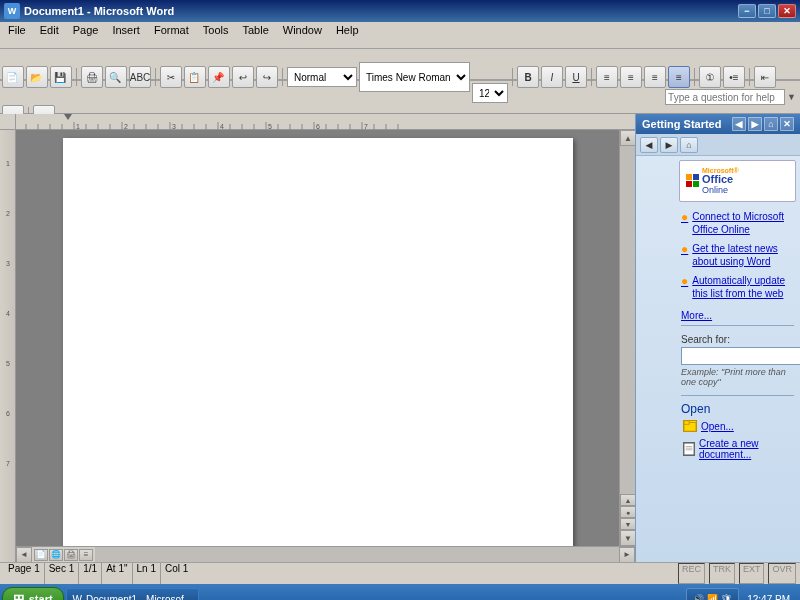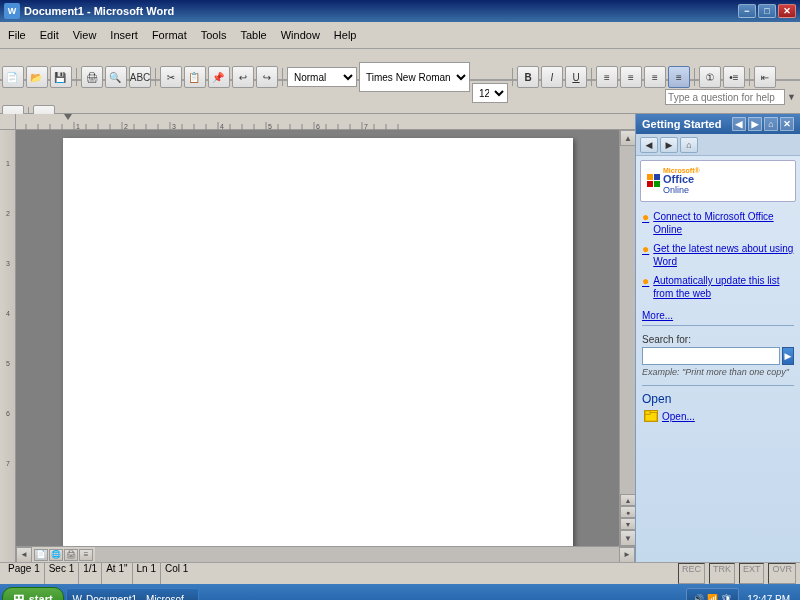--- a/index.html
+++ b/index.html
@@ -26,22 +26,21 @@
       color: white; font-size: 9px; display: flex; align-items: center; justify-content: center;
       cursor: pointer; border-radius: 2px;
     }
     .tb-btn.close { background: linear-gradient(to bottom, #d04040, #a02020); }
 
     
     .menu-bar {
       background: #d4d0c8;
       height: 27px;
       display: flex;
-      align-items: center;
-      padding: 12px 2px;
+      padding: 0 2px;
       border-bottom: 1px solid #a0a0a0;
       gap: 2px;
     }
     .menu-item {
       padding: 2px 6px;
       cursor: pointer;
       font-size: 11px;
       color: #000;
     }
 
@@ -328,21 +327,21 @@
       display: flex;
       align-items: center;
       padding: 0 6px;
       gap: 4px;
       font-size: 9px;
       color: white;
       border-radius: 2px;
     }
     .clock { font-size: 10px; color: white; padding: 0 4px; }
     
-    .panel-scroll { overflow-y: auto; flex: 1; }
+    .panel-scroll { overflow-y: auto; flex: 1; margin-left: 39px; }
     .panel-scroll::-webkit-scrollbar { width: 12px; }
     .panel-scroll::-webkit-scrollbar-track { background: #c5d5e8; }
     .panel-scroll::-webkit-scrollbar-thumb { background: #8aaac8; border: 1px solid #6a8ab0; }
 
     
     .v-scrollbar-area {
       width: 16px;
       background: #d4d0c8;
       border-left: 1px solid #999;
       display: flex;
@@ -360,21 +359,21 @@
   <div class="title-bar-controls">
     <div class="tb-btn">−</div>
     <div class="tb-btn">□</div>
     <div class="tb-btn close">✕</div>
   </div>
 </div>
 
 <div class="menu-bar">
   <div class="menu-item">File</div>
   <div class="menu-item">Edit</div>
-  <div class="menu-item">View</div>
+  <div class="menu-item">Page</div>
   <div class="menu-item">Insert</div>
   <div class="menu-item">Format</div>
   <div class="menu-item">Tools</div>
   <div class="menu-item">Table</div>
   <div class="menu-item">Window</div>
   <div class="menu-item">Help</div>
 </div>
 
 <div class="toolbar-area">
 
@@ -601,20 +600,31 @@
       <div class="panel-section-title">Open</div>
       <div class="panel-open-item">
         <div class="panel-open-icon">
           <svg width="14" height="12" viewBox="0 0 14 12">
               <rect x="0" y="2" width="14" height="10" fill="#ffd700" stroke="#c09000" stroke-width="1"></rect>
               <rect x="0" y="0" width="6" height="4" fill="#ffd700" stroke="#c09000" stroke-width="1"></rect>
             </svg>
         </div>
         <span>Open...</span>
       </div>
+      <div class="panel-open-item">
+        <div class="panel-doc-icon">
+          <svg width="12" height="14" viewBox="0 0 12 14">
+              <rect x="0" y="0" width="12" height="14" fill="white" stroke="#666" stroke-width="1"></rect>
+              <line x1="2" y1="4" x2="10" y2="4" stroke="#aaa" stroke-width="1"></line>
+              <line x1="2" y1="6" x2="10" y2="6" stroke="#aaa" stroke-width="1"></line>
+              <line x1="2" y1="8" x2="10" y2="8" stroke="#aaa" stroke-width="1"></line>
+            </svg>
+        </div>
+        <span>Create a new document...</span>
+      </div>
     </div>
 
   </div>
 </div>
 
 <div class="status-bar">
   <div style="display:flex;gap:0;">
     <span class="status-item">Page 1</span>
     <span class="status-item">Sec 1</span>
     <span class="status-item">1/1</span>

